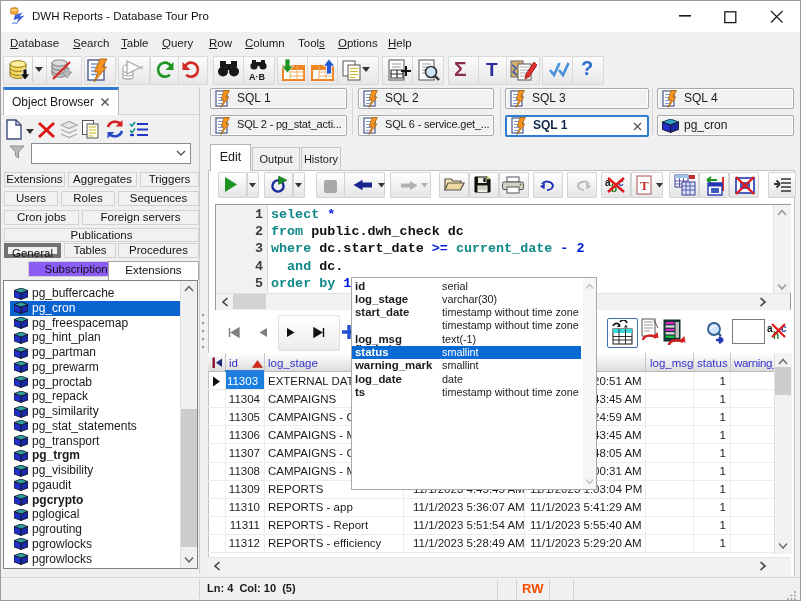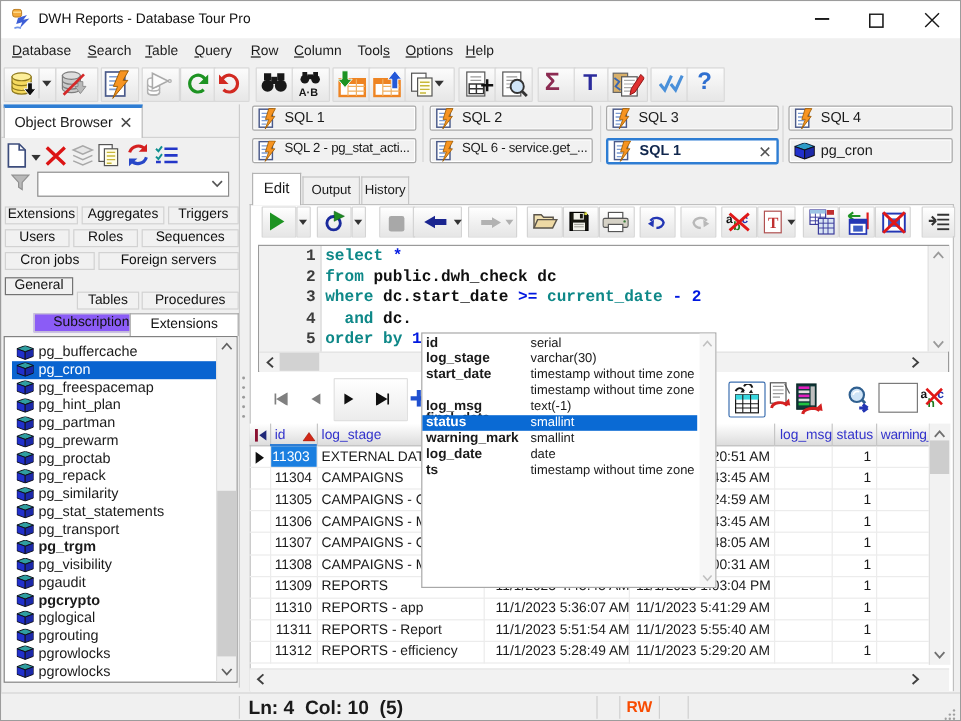--- a/index.html
+++ b/index.html
@@ -214,21 +214,22 @@
 
 <div id="obtabs" class="a" style="left:0;top:0;width:207px;height:489px;font-size:11.5px;color:#111;">
         <div class="a" style="left:3px;top:84.5px;width:61px;height:15px;background:#f1f1f1;border:1px solid #d2d2d2;box-sizing:border-box;text-align:center;line-height:13px;">Extensions</div>
 <div class="a" style="left:67px;top:84.5px;width:69px;height:15px;background:#f1f1f1;border:1px solid #d2d2d2;box-sizing:border-box;text-align:center;line-height:13px;">Aggregates</div>
 <div class="a" style="left:139px;top:84.5px;width:59px;height:15px;background:#f1f1f1;border:1px solid #d2d2d2;box-sizing:border-box;text-align:center;line-height:13px;">Triggers</div>
 <div class="a" style="left:3px;top:104px;width:54px;height:15px;background:#f1f1f1;border:1px solid #d2d2d2;box-sizing:border-box;text-align:center;line-height:13px;">Users</div>
 <div class="a" style="left:60px;top:104px;width:54px;height:15px;background:#f1f1f1;border:1px solid #d2d2d2;box-sizing:border-box;text-align:center;line-height:13px;">Roles</div>
 <div class="a" style="left:117px;top:104px;width:81px;height:15px;background:#f1f1f1;border:1px solid #d2d2d2;box-sizing:border-box;text-align:center;line-height:13px;">Sequences</div>
 <div class="a" style="left:3px;top:123px;width:75px;height:15px;background:#f1f1f1;border:1px solid #d2d2d2;box-sizing:border-box;text-align:center;line-height:13px;">Cron jobs</div>
 <div class="a" style="left:81px;top:123px;width:117px;height:15px;background:#f1f1f1;border:1px solid #d2d2d2;box-sizing:border-box;text-align:center;line-height:13px;">Foreign servers</div>
-<div class="a" style="left:3px;top:144px;width:57px;height:15px;background:#f1f1f1;border:1px solid #737373;box-sizing:border-box;text-align:center;line-height:13px;">General</div>
+<div class="a" style="left:3px;top:141px;width:195px;height:14px;background:#f1f1f1;border:1px solid #d2d2d2;box-sizing:border-box;text-align:center;line-height:12px;">Publications</div>
+<div class="a" style="left:3px;top:156px;width:57px;height:15px;background:#f1f1f1;border:4px solid #737373;box-sizing:border-box;text-align:center;line-height:13px;">General</div>
 <div class="a" style="left:63px;top:156px;width:52px;height:15px;background:#f1f1f1;border:1px solid #d2d2d2;box-sizing:border-box;text-align:center;line-height:13px;">Tables</div>
 <div class="a" style="left:117px;top:156px;width:81px;height:15px;background:#f1f1f1;border:1px solid #d2d2d2;box-sizing:border-box;text-align:center;line-height:13px;">Procedures</div>
 <div class="a" style="left:3px;top:174px;width:102px;height:16px;background:#8b5cf6;border:1px solid #d2d2d2;box-sizing:border-box;text-align:center;line-height:14px;margin-left:24px;">Subscriptions</div>
 <div class="a" style="left:107px;top:174px;width:91px;height:19px;background:#ffffff;border:1px solid #a6a6a6;border-bottom:none;box-sizing:border-box;text-align:center;line-height:17px;">Extensions</div>
       </div>
 
 <div class="a" style="left:2px;top:193px;width:195px;height:289px;background:#fff;border:1px solid #828282;box-sizing:border-box;" id="extlist">
         <div style="position:relative;width:100%;height:100%;overflow:hidden;">
           <svg class="a" style="left:10px;top:6.5px;" width="14" height="12" viewBox="0 0 14 12">
 <polygon points="7,0 14,2.6 7,5.2 0,2.6" fill="#2f9ea0" stroke="#101018" stroke-width="0.8"></polygon>
@@ -766,21 +767,21 @@
         <path d="M1 1.5 l3.5 4 3.5 -4" stroke="#c0c0c0" stroke-width="1.3" fill="none"></path>
       </svg>
     </div>
 
 <div id="statusbar" class="a" style="left:0;top:576px;width:799px;height:22px;background:#f0f0f0;border-top:1px solid #d4d4d4;">
 <div class="a" style="left:198px;top:2px;width:1px;height:19px;background:#d0d0d0;"></div>
 <div class="a" style="left:496px;top:2px;width:1px;height:19px;background:#d0d0d0;"></div>
 <div class="a" style="left:515px;top:2px;width:1px;height:19px;background:#d0d0d0;"></div>
 <div class="a" style="left:548px;top:2px;width:1px;height:19px;background:#d0d0d0;"></div>
 <div class="a" style="left:572px;top:2px;width:1px;height:19px;background:#d0d0d0;"></div>
-<div class="a" style="left:206px;top:4px;font-size:16px;font-weight:bold;color:#1a1a1a;">Ln: 4&nbsp;&nbsp;Col: 10&nbsp;&nbsp;(5)</div>
+<div class="a" style="left:206px;top:4px;font-size:11px;font-weight:bold;color:#1a1a1a;">Ln: 4&nbsp;&nbsp;Col: 10&nbsp;&nbsp;(5)</div>
 <div class="a" style="left:521px;top:3px;font-size:13px;font-weight:bold;color:#f84b00;">RW</div>
 <svg class="a" style="left:786px;top:12px;" width="10" height="10">
 <circle cx="8" cy="2" r="1" fill="#a0a0a0"></circle>
         <circle cx="8" cy="5.5" r="1" fill="#a0a0a0"></circle>
         <circle cx="8" cy="9" r="1" fill="#a0a0a0"></circle>
 <circle cx="4.5" cy="5.5" r="1" fill="#a0a0a0"></circle>
         <circle cx="4.5" cy="9" r="1" fill="#a0a0a0"></circle>
         <circle cx="1" cy="9" r="1" fill="#a0a0a0"></circle>
       </svg>
     </div>

